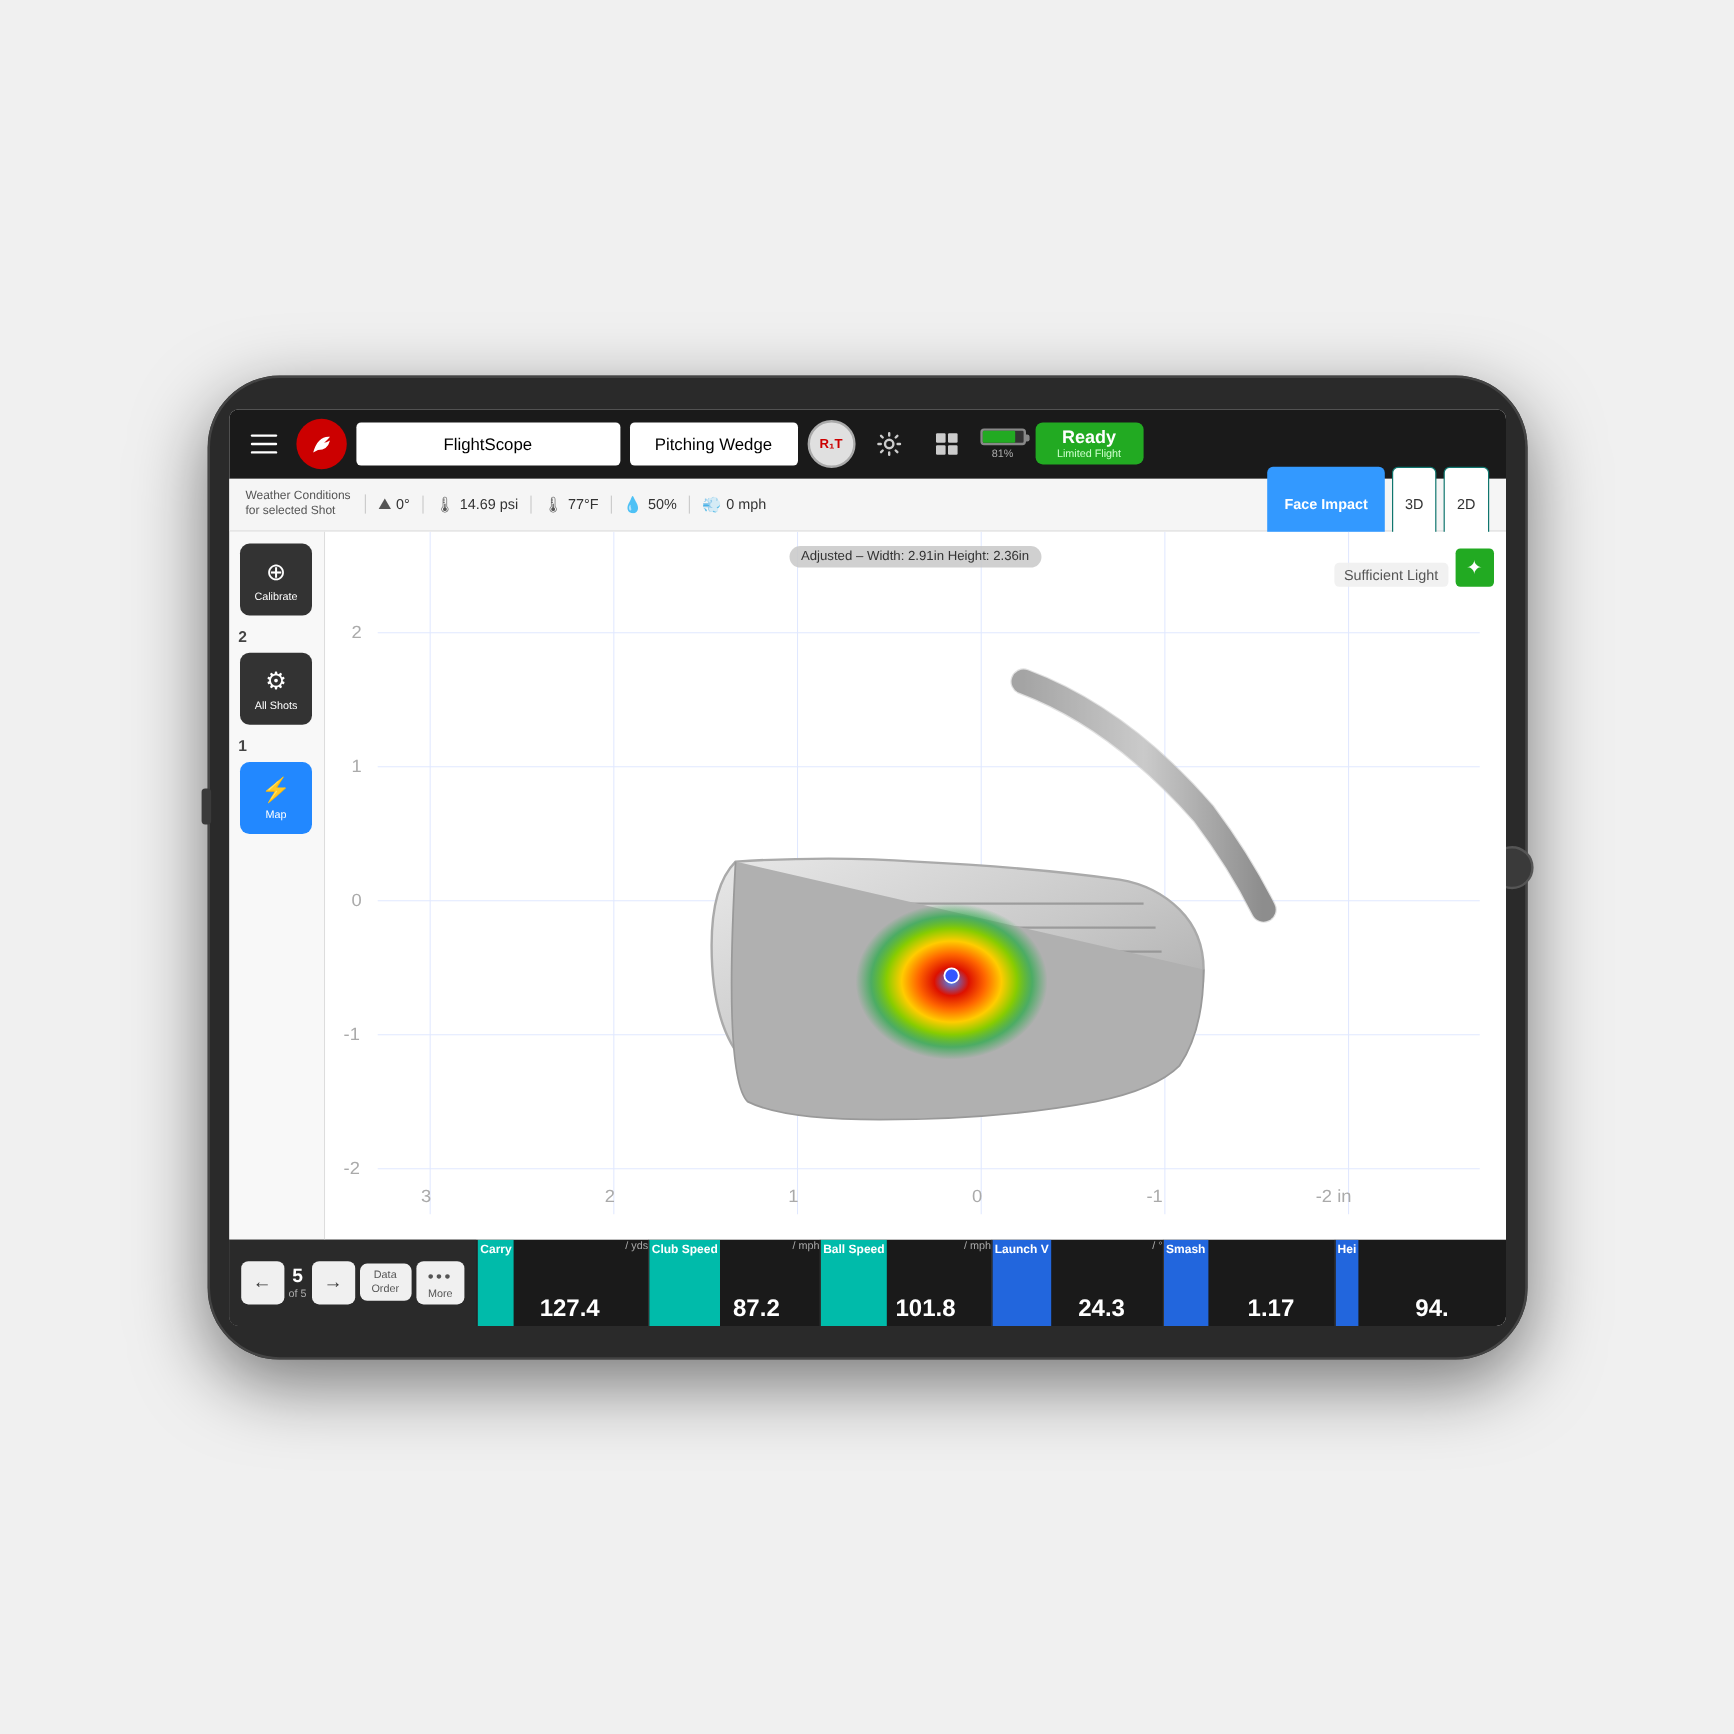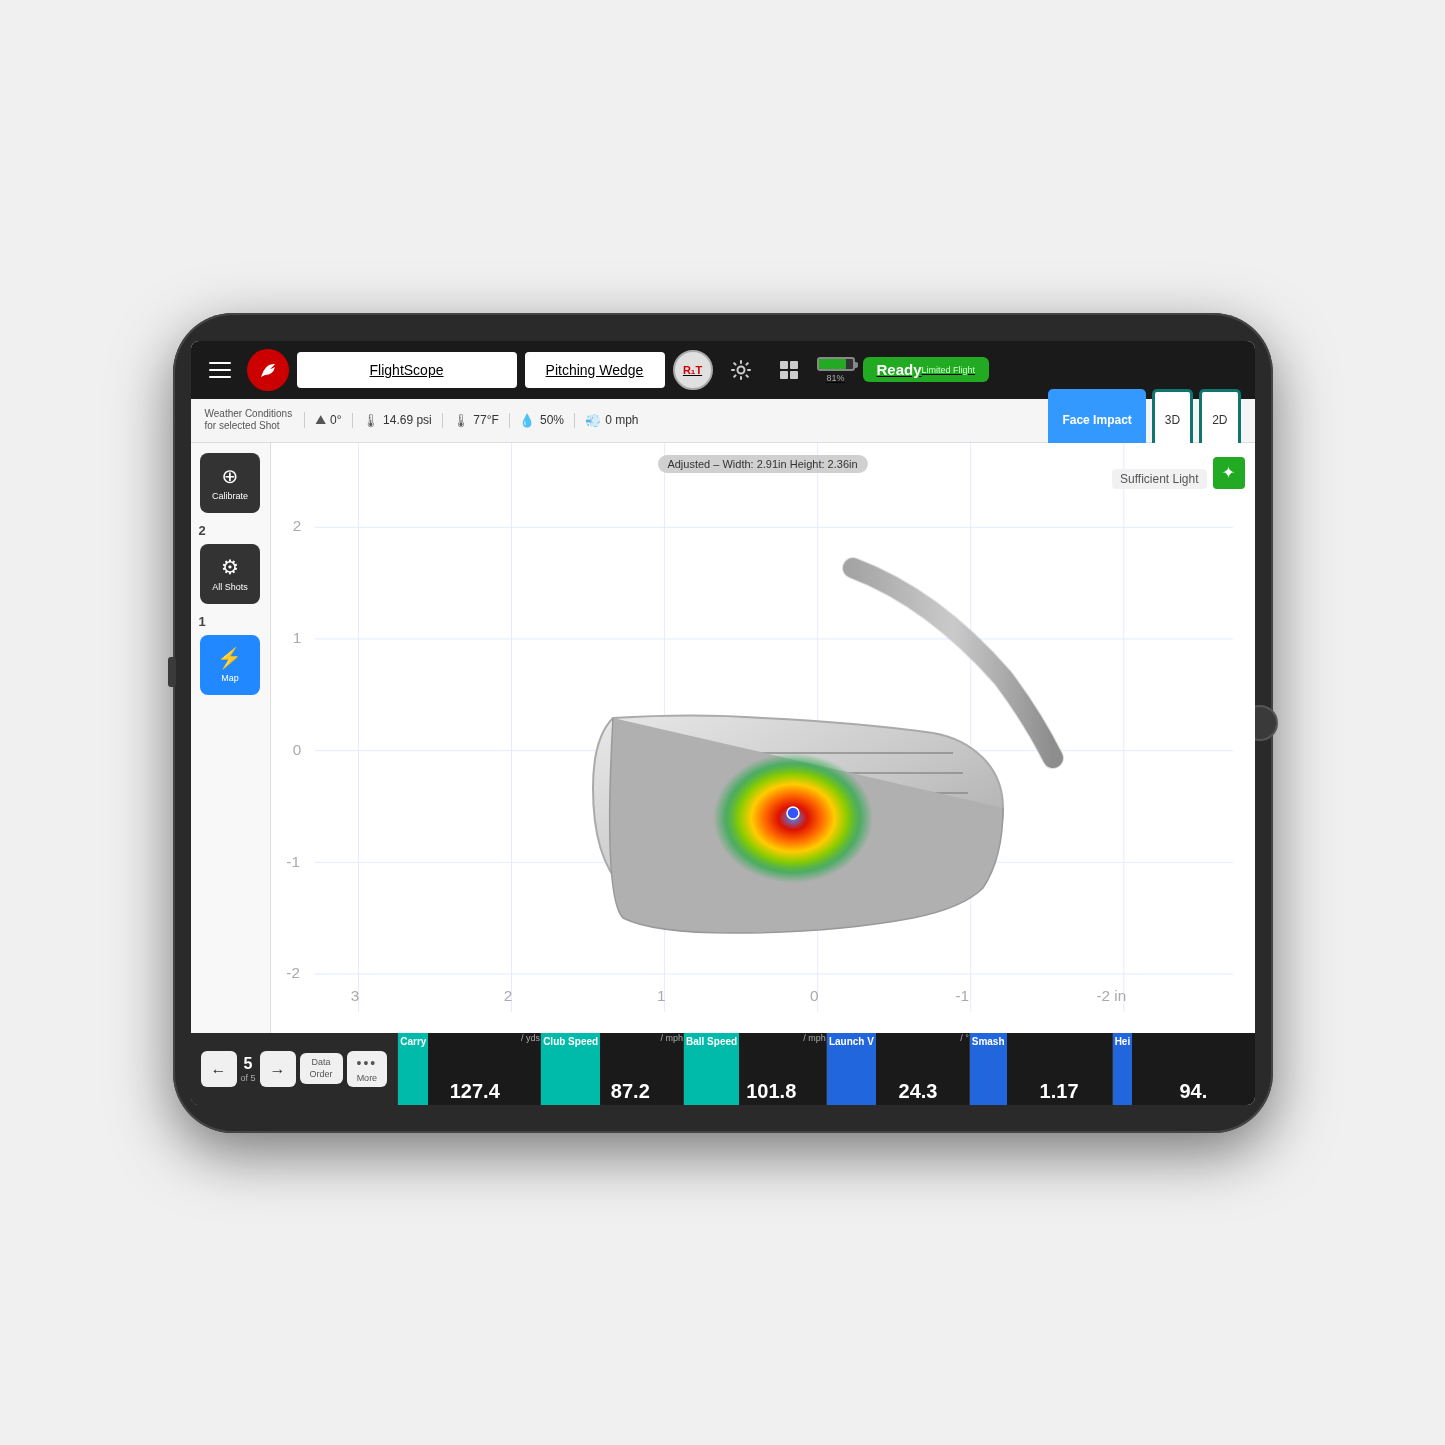--- a/index.html
+++ b/index.html
@@ -68,21 +68,20 @@
 
     
     .header-bar {
       background: #1a1a1a;
       height: 58px;
       display: flex;
       align-items: center;
       padding: 0 10px;
       gap: 8px;
       flex-shrink: 0;
-      text-decoration: underline;
     }
 
     .hamburger-btn {
       width: 38px;
       height: 38px;
       display: flex;
       flex-direction: column;
       align-items: center;
       justify-content: center;
       gap: 5px;
@@ -155,21 +154,21 @@
       cursor: pointer;
       color: #ccc;
       font-size: 20px;
     }
 
     .ready-btn {
       background: #22aa22;
       border-radius: 6px;
       padding: 4px 14px;
       display: flex;
-      flex-direction: row;
+      flex-direction: column;
       align-items: center;
       min-width: 90px;
     }
     .ready-label {
       font-size: 15px;
       font-weight: bold;
       color: #fff;
     }
     .limited-flight {
       font-size: 9px;
@@ -253,21 +252,21 @@
       border: none;
       border-radius: 5px;
       padding: 24px 14px;
       font-size: 12px;
       font-weight: bold;
       cursor: pointer;
     }
     .view-btn {
       background: #fff;
       color: #333;
-      border: 3px solid #0f766e;
+      border: 1px solid #0f766e;
       border-radius: 5px;
       padding: 6px 10px;
       font-size: 12px;
       cursor: pointer;
     }
 
     
     .main-area {
       flex: 1;
       display: flex;

